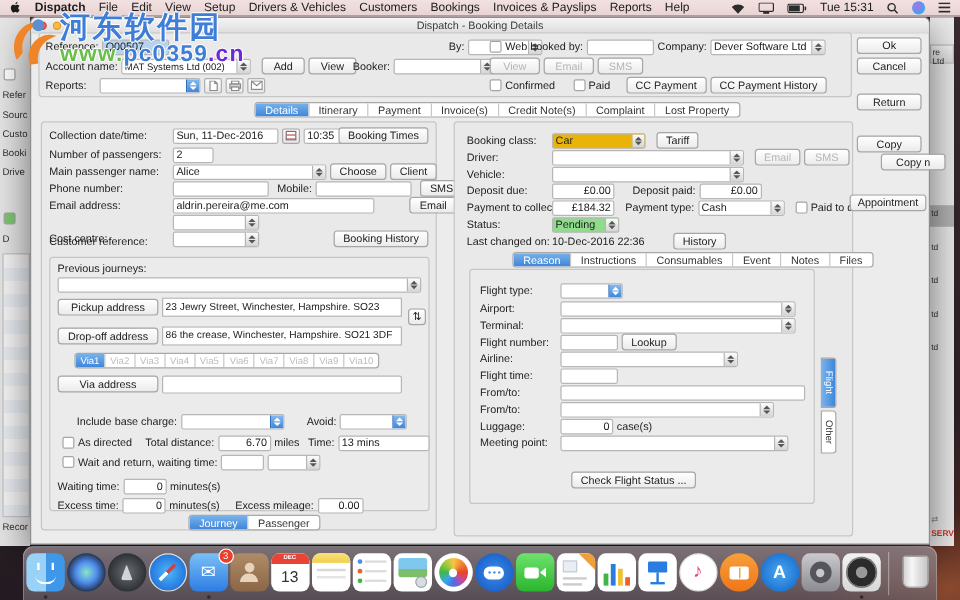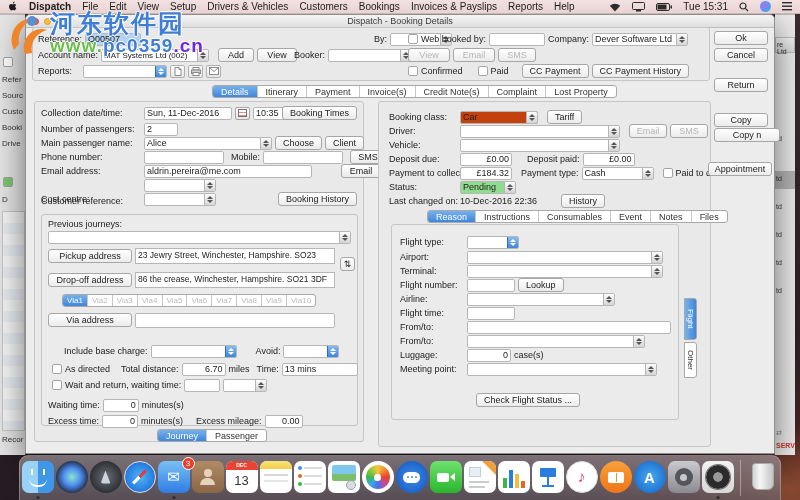--- a/index.html
+++ b/index.html
@@ -443,21 +443,21 @@
     </div>
     <div class="seg" style="left:122px;top:327px;z-index:2;">
       <span class="sg on">Journey</span>
       <span class="sg">Passenger</span>
     </div>
   </div>
 
   <div class="gbox" style="left:352px;top:86px;width:333px;height:346px;">
     <div class="row" style="left:10px;top:8px;">
       <span class="lb" style="width:68px;">Booking class:</span>
-      <span class="fld" style="width:78px;background:#c2410c;">
+      <span class="fld" style="width:78px;background:#eab308;">
           <span class="v">Car</span>
           <span class="st">
             <i class="u"></i>
             <i class="d"></i>
           </span>
         </span>
       <span class="btn" style="margin-left:6px;">Tariff</span>
     </div>
     <div class="row" style="left:10px;top:22px;">
       <span class="lb" style="width:68px;">Driver:</span>
@@ -607,21 +607,21 @@
       <span class="btn" style="position:absolute;left:84px;top:168px;text-align:center;">Check Flight Status ...</span>
     </div>
     <span class="vt on" style="left:305px;top:196px;height:42px;">Flight</span>
     <span class="vt" style="left:305px;top:240px;height:36px;">Other</span>
   </div>
 
   <span class="btn" style="position:absolute;left:688px;top:16px;width:54px;">Ok</span>
   <span class="btn" style="position:absolute;left:688px;top:33px;width:54px;">Cancel</span>
   <span class="btn" style="position:absolute;left:688px;top:63px;width:54px;">Return</span>
   <span class="btn" style="position:absolute;left:688px;top:98px;width:54px;">Copy</span>
-  <span class="btn" style="position:absolute;left:688px;top:113px;width:66px;">Copy n</span>
+  <span class="btn" style="position:absolute;left:708px;top:113px;width:54px;">Copy n</span>
   <span class="btn" style="position:absolute;left:682px;top:147px;width:64px;">Appointment</span>
 </div>
 
 <div class="wm">
   <span><svg width="44" height="46" viewBox="0 0 44 46">
         <path d="M8 40 C0 22 14 6 28 9 C18 13 11 22 13 34 Z" fill="#f08428"></path>
         <circle cx="26" cy="11" r="5" fill="#5a8fd0"></circle>
         <path d="M19 44 C14 28 28 15 41 20 C31 23 24 31 26 43 Z" fill="#f08428"></path>
       </svg></span>
   <div>

